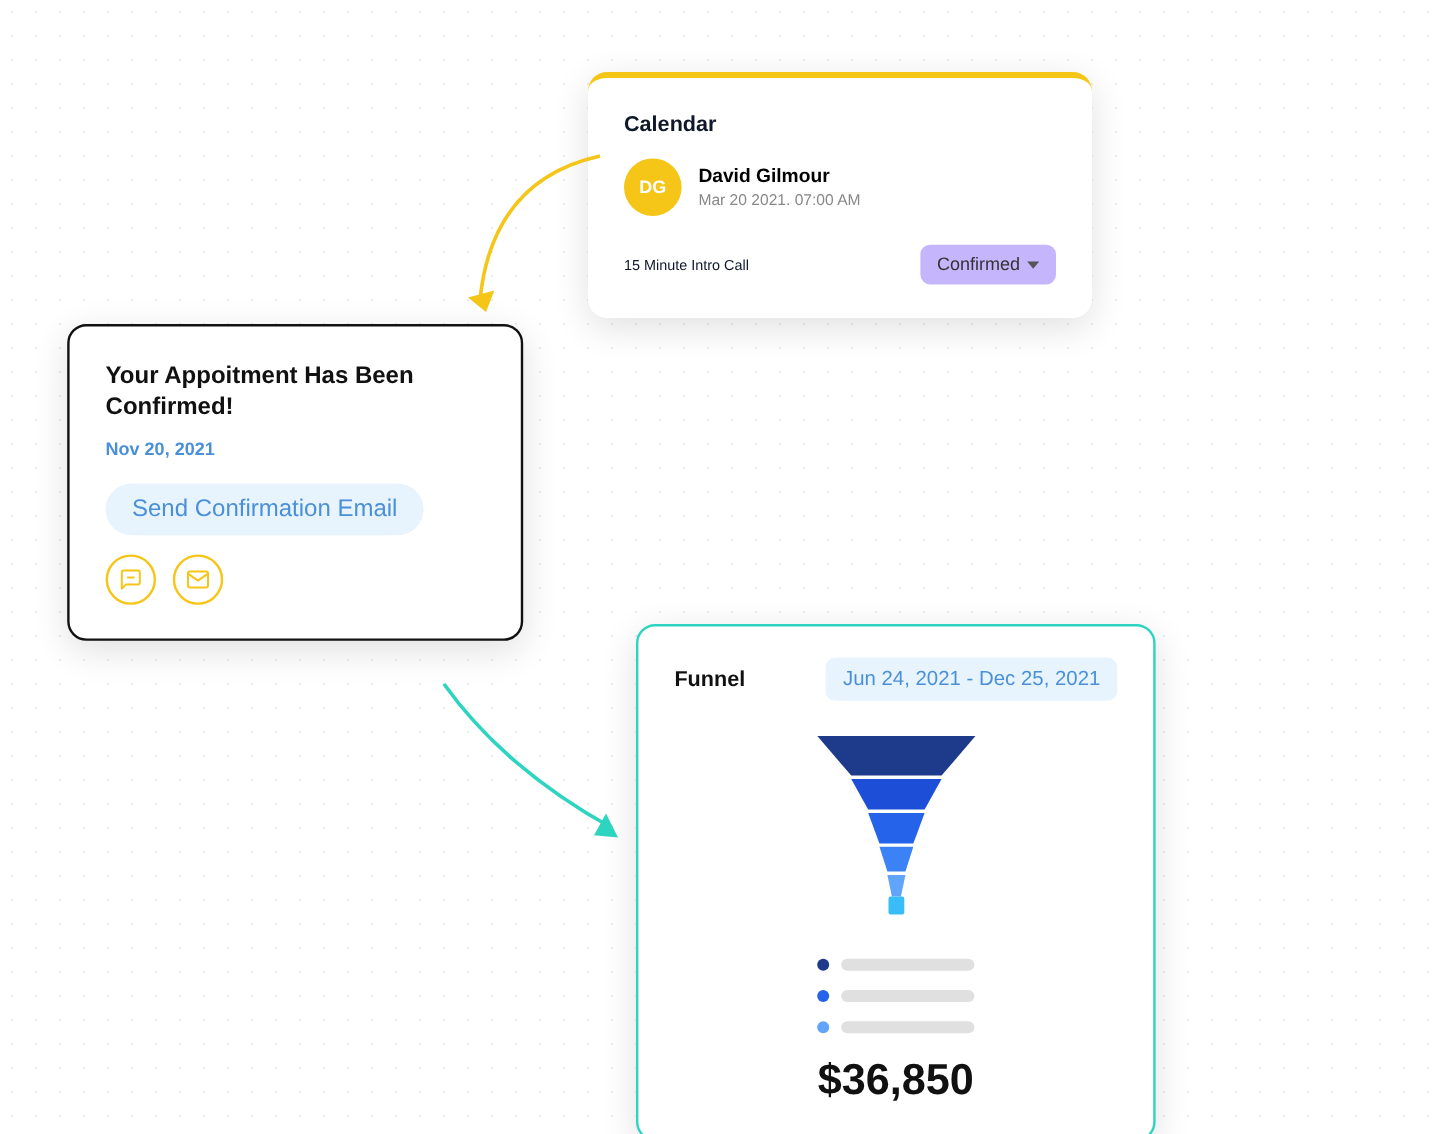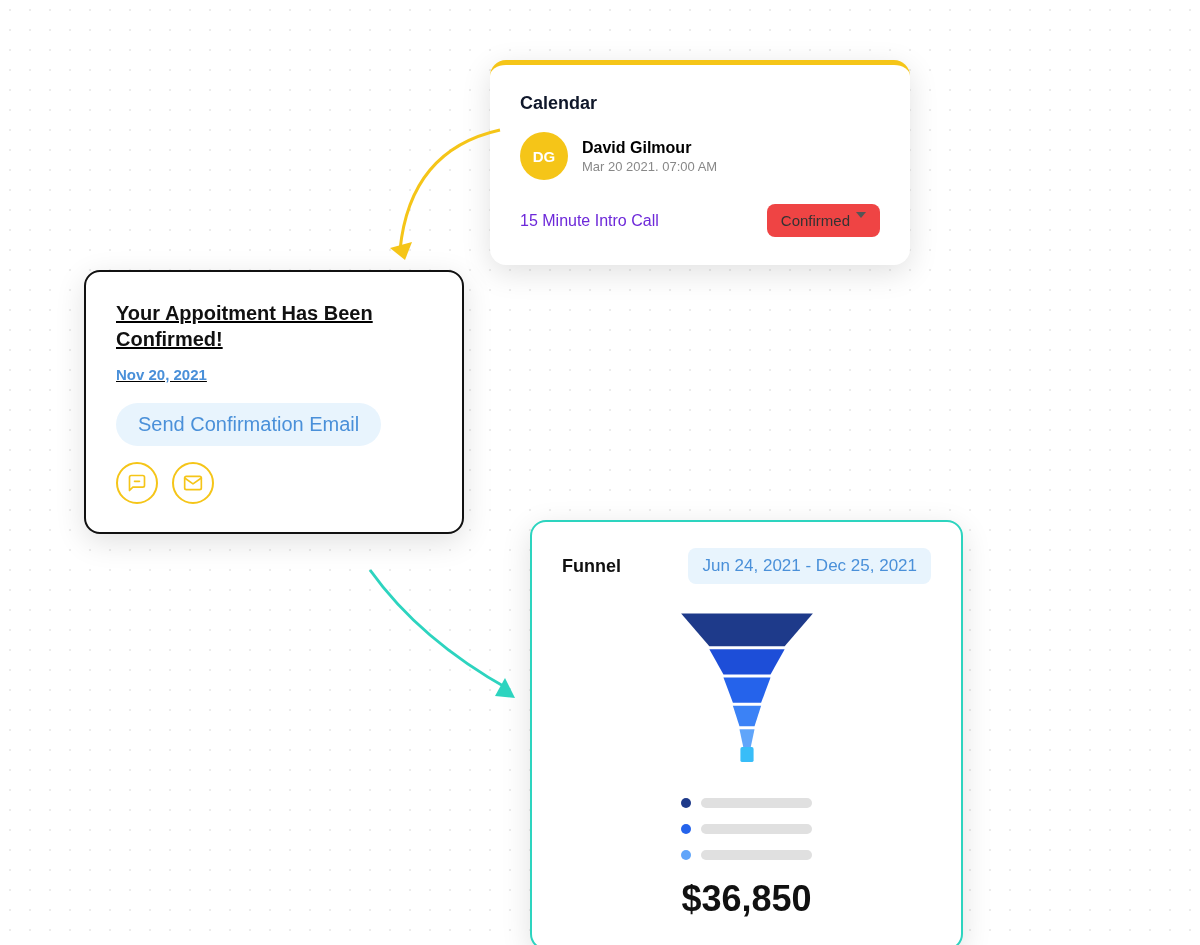--- a/index.html
+++ b/index.html
@@ -80,54 +80,54 @@
       margin-top: 2px;
     }
 
     .calendar-card .call-row {
       display: flex;
       align-items: center;
       justify-content: space-between;
     }
 
     .call-label {
-      font-size: 16px;
-      color: #6d28d9;
+      font-size: 12px;
+      color: #0f172a;
     }
 
     .confirmed-badge {
       display: flex;
+      align-items: center;
       gap: 6px;
-      background: #ef4444;
+      background: #c4b5fd;
       border-radius: 8px;
       padding: 8px 14px;
       font-size: 15px;
       font-weight: 500;
       color: #333;
       cursor: pointer;
     }
 
     .chevron-down {
       width: 0;
       height: 0;
       border-left: 5px solid transparent;
       border-right: 5px solid transparent;
       border-top: 6px solid #555;
       display: inline-block;
     }
 
     
     .appointment-card {
       top: 270px;
-      left: 84px;
+      left: 56px;
       width: 380px;
       padding: 28px 30px;
       border: 2px solid #111;
       border-radius: 16px;
-      text-decoration: underline;
     }
 
     .appointment-card .apt-title {
       font-size: 20px;
       font-weight: 800;
       color: #111;
       line-height: 1.3;
       margin-bottom: 14px;
     }
 

